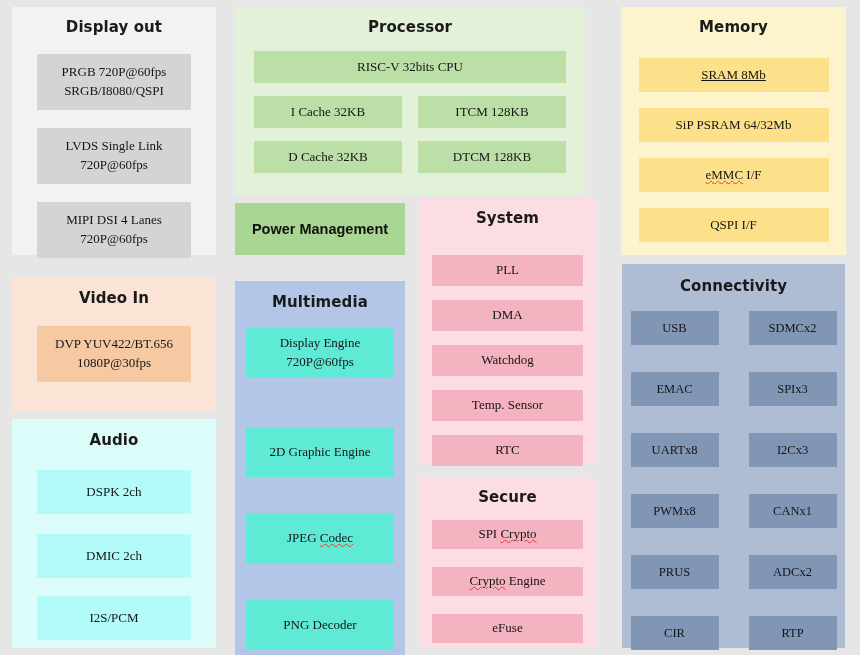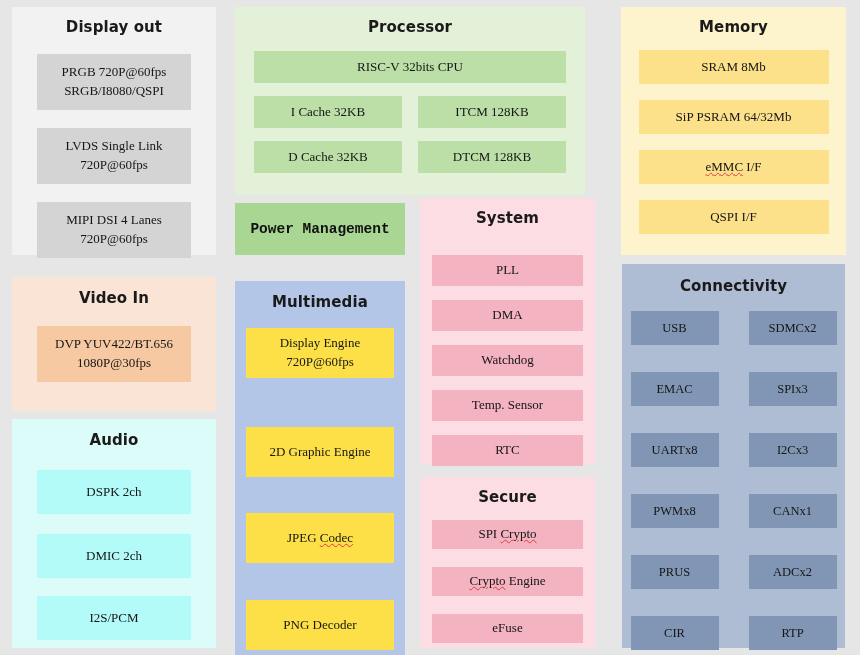--- a/index.html
+++ b/index.html
@@ -70,27 +70,27 @@
   #processor .cpu{background:#bcdfa8;width:312px;height:32px;margin:15px auto 0;}
   #processor .row{display:flex;justify-content:space-between;width:312px;margin:13px auto 0;}
   #processor .row .block{background:#bcdfa8;width:148px;height:32px;}
 
   
   #power-management{
     left:235px;top:203px;width:170px;height:52px;background:#a9d693;
     display:flex;align-items:center;justify-content:center;
   }
   #power-management .pm-label{
-    font-family:Liberation Mono, monospace;font-weight:bold;font-size:14.5px;color:#111;
+    font-family:Liberation Sans, sans-serif;font-weight:bold;font-size:14.5px;color:#111;
   }
 
   
   #multimedia{left:235px;top:281px;width:170px;height:416px;background:#b3c6e7;}
   #multimedia .panel-title{margin-top:12px;}
-  #multimedia .block{background:#fde047;width:148px;height:50px;margin:16px auto;}
+  #multimedia .block{background:#5eead4;width:148px;height:50px;margin:16px auto;}
   #multimedia .b1{margin-top:17px;}
   #multimedia .b2{margin-top:49px;}
   #multimedia .b3{margin-top:36px;}
   #multimedia .b4{margin-top:37px;}
 
   
   #system{left:420px;top:198px;width:175px;height:266px;background:#fbdde3;}
   #system .panel-title{margin-top:11px;}
   #system .block{background:#f4b3c0;width:151px;height:31px;margin:0 auto;}
   #system .b1{margin-top:28px;}
@@ -100,21 +100,21 @@
   #secure{left:420px;top:477px;width:175px;height:171px;background:#fbdde3;}
   #secure .panel-title{margin-top:11px;}
   #secure .block{background:#f4b3c0;width:151px;height:29px;margin:0 auto;}
   #secure .b1{margin-top:14px;}
   #secure .bn{margin-top:18px;}
 
   
   #memory{left:621px;top:7px;width:225px;height:248px;background:#fdf3cd;}
   #memory .panel-title{margin-top:11px;}
   #memory .block{background:#fce08a;width:190px;height:34px;margin:0 auto;}
-  #memory .b1{margin-top:14px;}
+  #memory .b1{margin-top:22px;text-decoration:underline;}
   #memory .bn{margin-top:16px;}
 
   
   #connectivity{left:622px;top:264px;width:223px;height:384px;background:#aebdd4;}
   #connectivity .panel-title{margin-top:13px;}
   #connectivity .grid{
     display:grid;
     grid-template-columns:88px 88px;
     justify-content:center;
     column-gap:30px;

